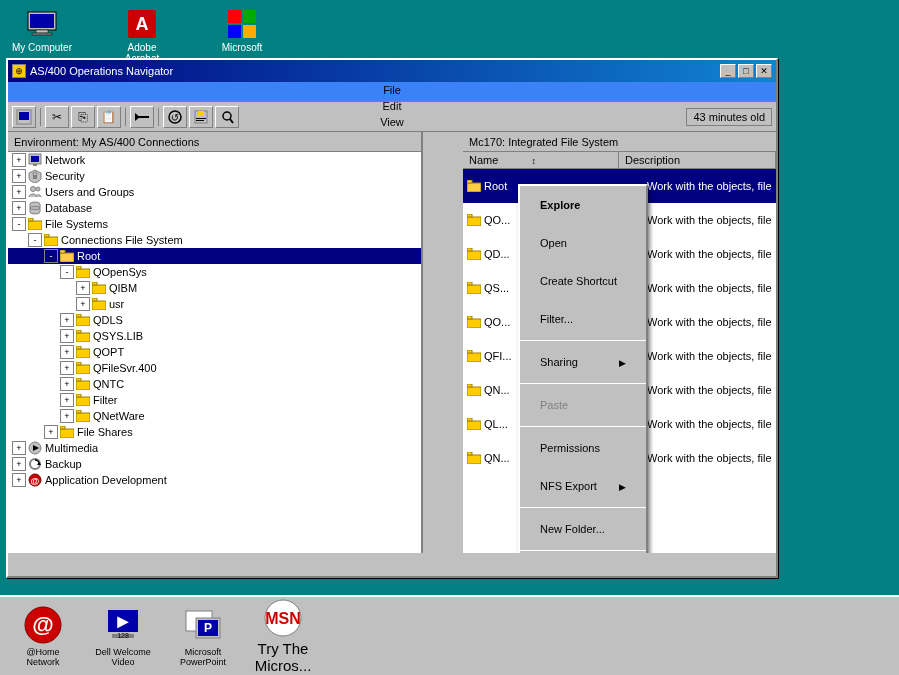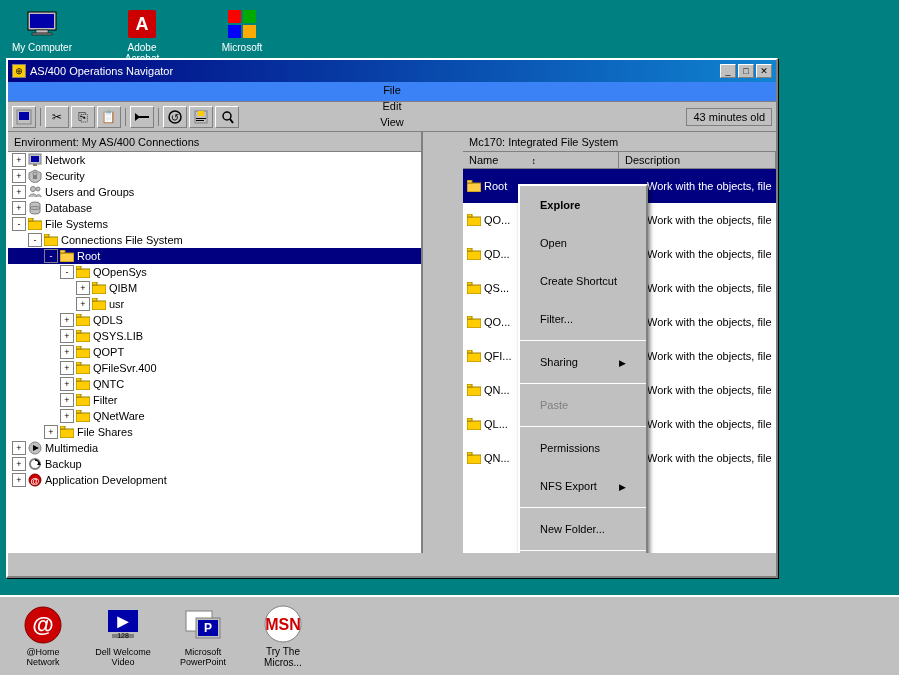--- a/index.html
+++ b/index.html
@@ -967,15 +967,15 @@
     </div>
     <span class="taskbar-icon-label" style="font-size:9px; text-align:center;">Microsoft<br>PowerPoint</span>
   </div>
   <div class="taskbar-icon">
     <div class="taskbar-icon-img">
       <svg width="38" height="38" viewBox="0 0 38 38">
         <circle cx="19" cy="19" r="18" fill="#ffffff" stroke="#808080"></circle>
         <text x="19" y="25" text-anchor="middle" font-size="16" font-weight="bold" fill="#cc0000">MSN</text>
       </svg>
     </div>
-    <span class="taskbar-icon-label" style="font-size:10px; text-align:center;">Try The<br>Micros...</span>
+    <span class="taskbar-icon-label" style="font-size:15px; text-align:center;">Try The<br>Micros...</span>
   </div>
 </div>
 
 </body></html>

